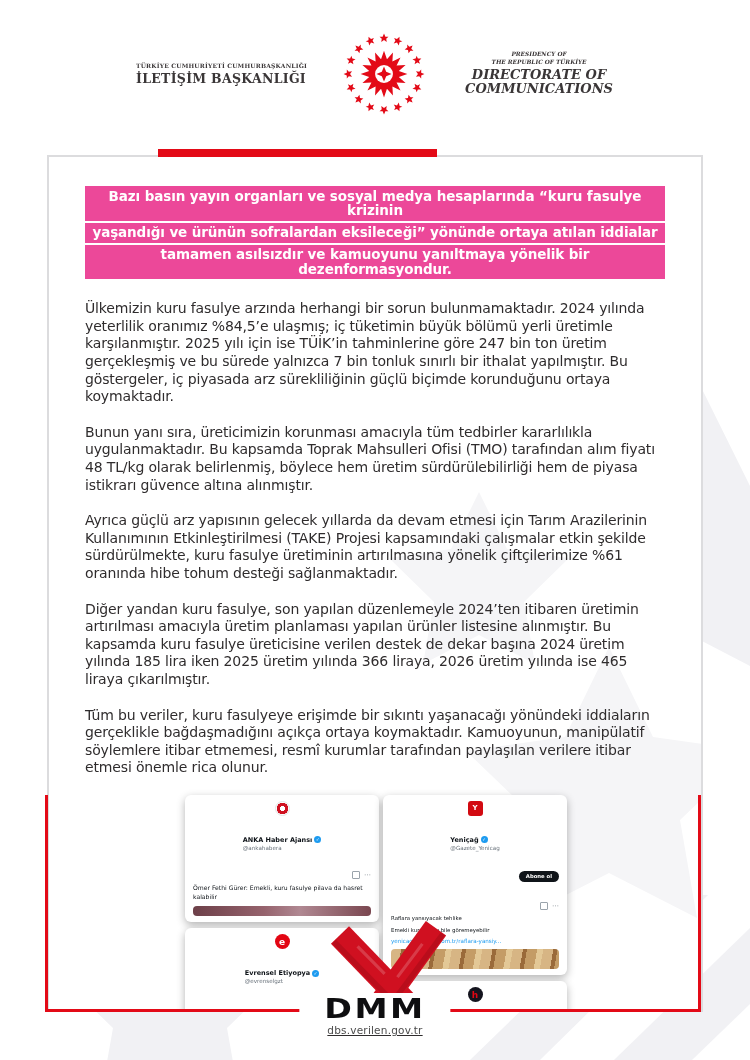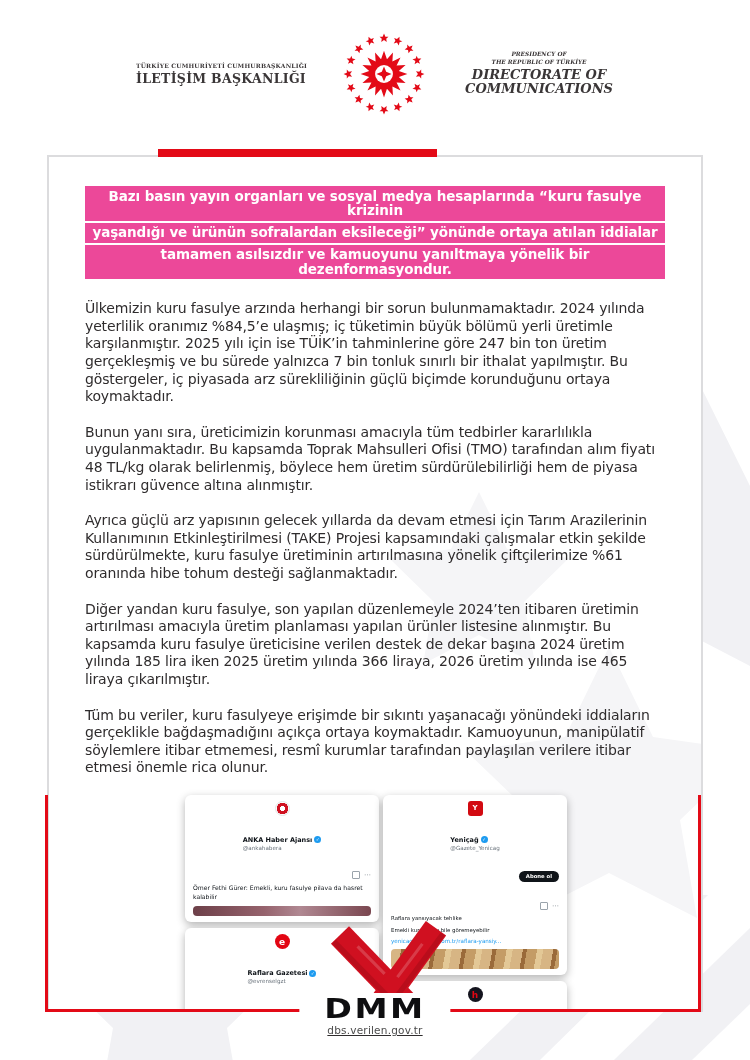--- a/index.html
+++ b/index.html
@@ -178,21 +178,21 @@
           </div>
           <div class="tx">Ömer Fethi Gürer: Emekli, kuru fasulye pilava da hasret kalabilir</div>
           <div class="strip anka"></div>
         </div>
 
         <div class="tweet">
           <div class="th">
             <div class="av evr">e</div>
             <div class="names">
               <div class="nm">
-                  <span>Raflara Gazetesi</span>
+                  <span>Evrensel Etiyopya</span>
                   <span class="badge">✓</span>
                 </div>
               <div class="hd">@evrenselgzt</div>
             </div>
             <div class="ticons">
                 <span class="sqicon"></span>
                 <span class="dots">⋯</span>
               </div>
           </div>
           <div class="tx">Bakliyatta üretim 2002 yılının gerisinde kaldı</div>

